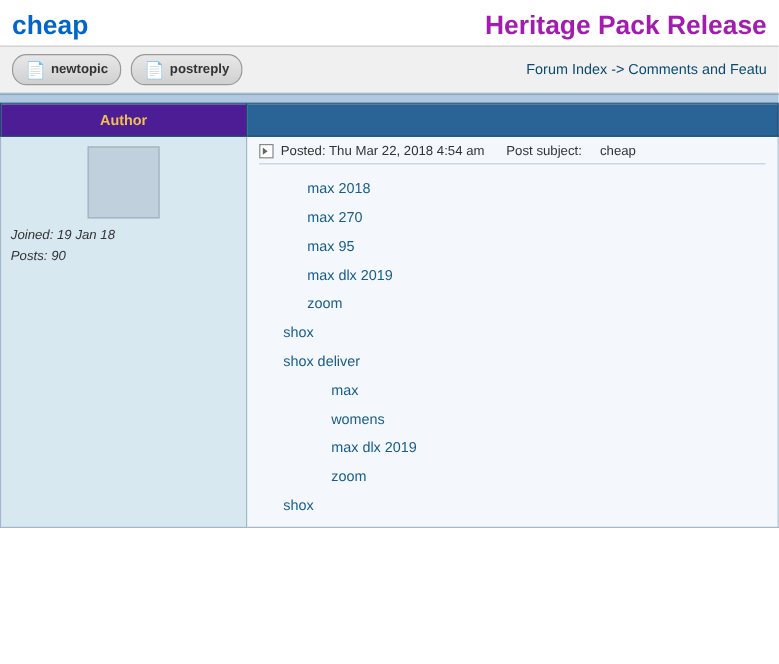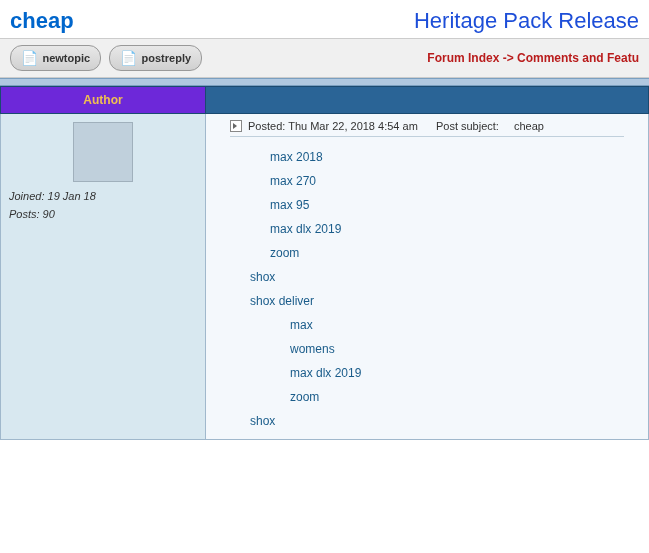--- a/index.html
+++ b/index.html
@@ -29,22 +29,22 @@
       font-size: 12px;
       color: #333;
       margin-top: 2px;
     }
     .goto-page a {
       color: #0066cc;
       text-decoration: none;
     }
     .page-title {
       font-size: 22px;
-      font-weight: normal;
-      color: #1d4ed8;
+      font-weight: bold;
+      color: #a21caf;
       text-align: right;
     }
 
     
     .button-bar {
       display: flex;
       align-items: center;
       justify-content: space-between;
       padding: 6px 10px;
       border-top: 1px solid #ccc;
@@ -65,43 +65,43 @@
       font-weight: bold;
       color: #333;
       text-decoration: none;
     }
     .forum-btn .btn-icon {
       font-size: 14px;
       color: #555;
     }
     .breadcrumb {
       font-size: 12px;
-      font-weight: bold;
-      color: #b91c1c;
+      font-weight: normal;
+      color: #0c4a6e;
     }
 
     
     .divider-bar {
       height: 8px;
       background: #b0c8e0;
       border-top: 1px solid #7a9fc0;
       border-bottom: 1px solid #7a9fc0;
     }
 
     
     .post-table {
       width: 100%;
       border-collapse: collapse;
     }
     .col-author { width: 205px; }
     .col-content { }
 
     
     .header-row th {
-      background: #6d28d9;
+      background: #4c1d95;
       color: #f0c050;
       font-weight: bold;
       font-size: 12px;
       padding: 6px 8px;
       text-align: center;
       border: 1px solid #1a4a70;
     }
     .header-row th.content-header {
       background: #2a6496;
     }
@@ -126,21 +126,21 @@
       font-size: 11px;
       color: #333;
       line-height: 1.6;
     }
 
     
     .content-cell {
       vertical-align: top;
       background: #f4f8fc;
       border: 1px solid #a0b8cc;
-      padding: 6px 24px;
+      padding: 6px 10px;
     }
     .post-meta {
       font-size: 11px;
       color: #333;
       border-bottom: 1px solid #c0d0dc;
       padding-bottom: 4px;
       margin-bottom: 8px;
       display: flex;
       align-items: center;
       gap: 6px;

